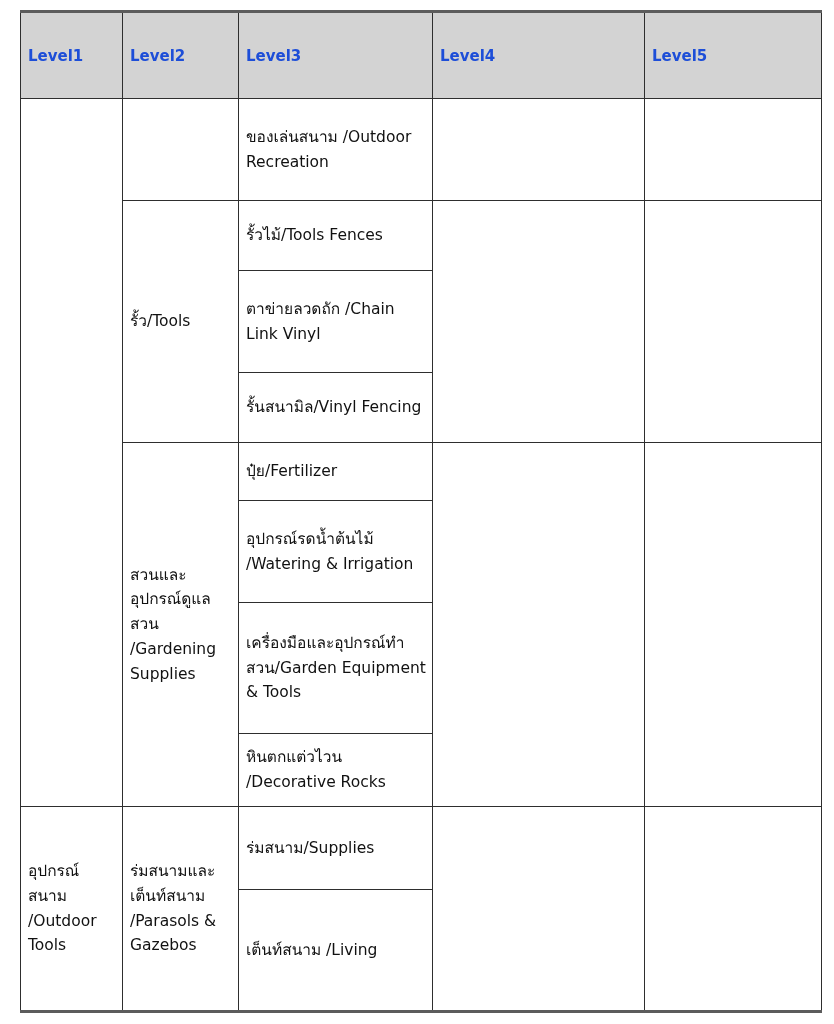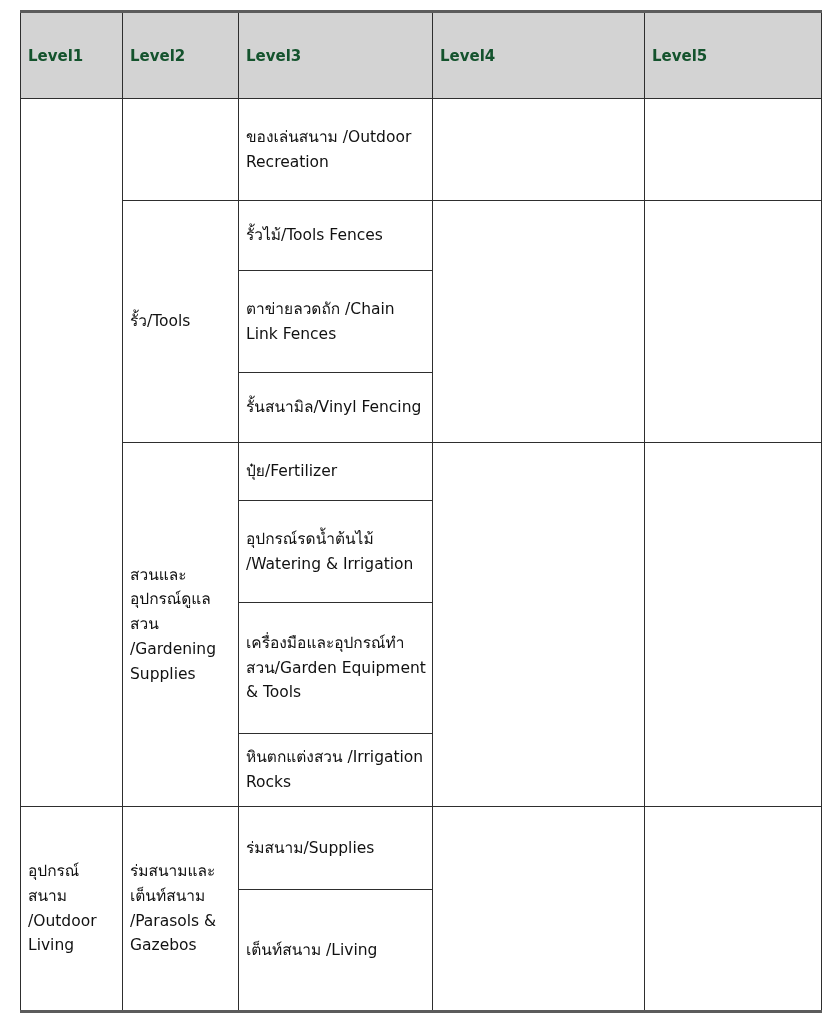--- a/index.html
+++ b/index.html
@@ -33,21 +33,21 @@
     padding: 4px 6px 4px 7px;
     font-size: 15.5px;
     line-height: 1.6;
     overflow-wrap: anywhere;
     word-break: break-word;
   }
   .category-table thead th {
     background: #d3d3d3;
     font-weight: 700;
     font-size: 15px;
-    color: #14532d;
+    color: #1d4ed8;
   }
   
   tr.rh  { height: 87px; }
   tr.r1  { height: 102px; }
   tr.r2  { height: 70px; }
   tr.r3  { height: 102px; }
   tr.r4  { height: 70px; }
   tr.r5  { height: 58px; }
   tr.r6  { height: 102px; }
   tr.r7  { height: 131px; }
@@ -84,42 +84,42 @@
         <td></td>
         <td></td>
       </tr>
       <tr class="r2">
         <td rowspan="3">รั้ว/Tools</td>
         <td>รั้วไม้/Tools Fences</td>
         <td rowspan="3"></td>
         <td rowspan="3"></td>
       </tr>
       <tr class="r3">
-        <td>ตาข่ายลวดถัก /Chain Link Fences</td>
+        <td>ตาข่ายลวดถัก /Chain Link Vinyl</td>
       </tr>
       <tr class="r4">
         <td>รั้นสนามิล/Vinyl Fencing</td>
       </tr>
       <tr class="r5">
         <td rowspan="4">สวนและอุปกรณ์ดูแลสวน /Gardening Supplies</td>
         <td>ปุ๋ย/Fertilizer</td>
         <td rowspan="4"></td>
         <td rowspan="4"></td>
       </tr>
       <tr class="r6">
         <td>อุปกรณ์รดน้ำต้นไม้ /Watering &amp; Irrigation</td>
       </tr>
       <tr class="r7">
         <td>เครื่องมือและอุปกรณ์ทำสวน/Garden Equipment &amp; Tools</td>
       </tr>
       <tr class="r8">
-        <td>หินตกแต่งสวน /Irrigation Rocks</td>
+        <td>หินตกแต่วไวน /Decorative Rocks</td>
       </tr>
       <tr class="r9">
-        <td rowspan="2">อุปกรณ์สนาม /Outdoor Living</td>
+        <td rowspan="2">อุปกรณ์สนาม /Outdoor Tools</td>
         <td rowspan="2">ร่มสนามและเต็นท์สนาม /Parasols &amp; Gazebos</td>
         <td>ร่มสนาม/Supplies</td>
         <td rowspan="2"></td>
         <td rowspan="2"></td>
       </tr>
       <tr class="r10">
         <td>เต็นท์สนาม /Living</td>
       </tr>
     </tbody>
   </table>

